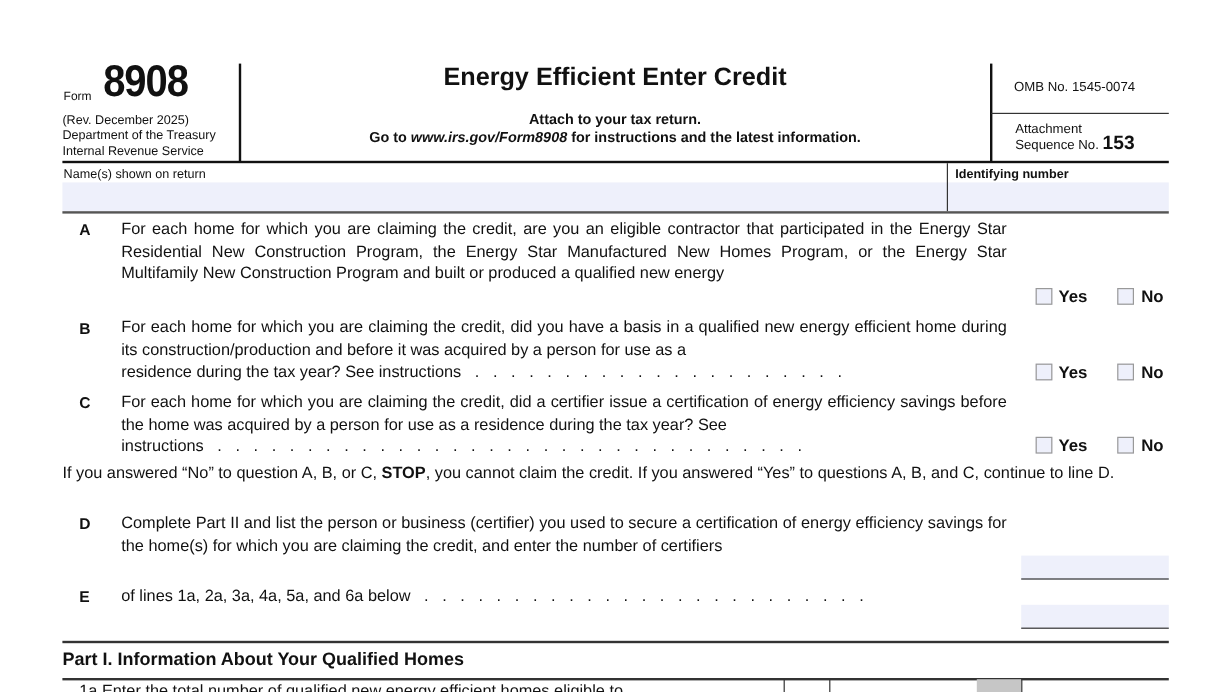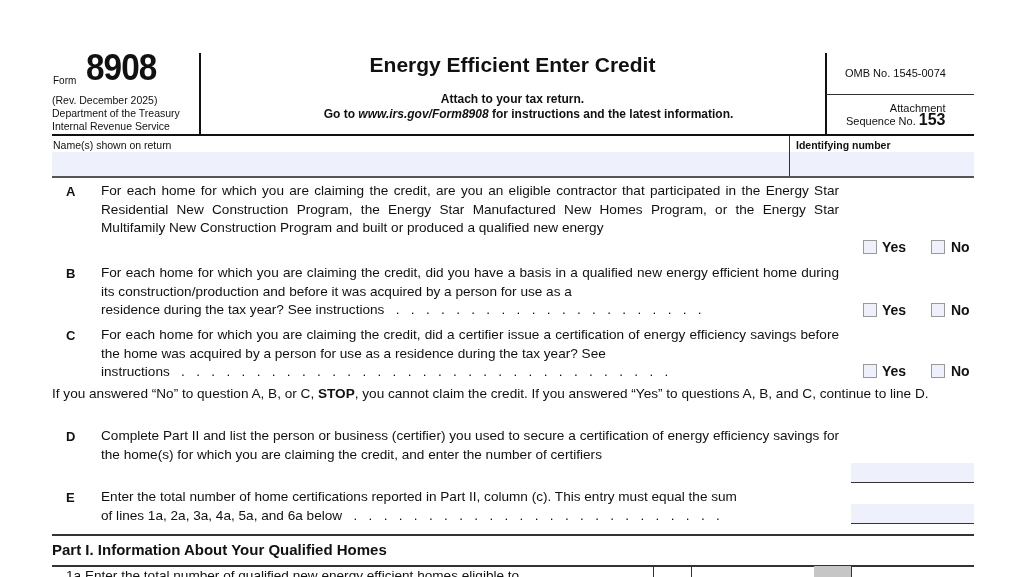--- a/index.html
+++ b/index.html
@@ -10,25 +10,25 @@
 
   
   .form-label { left: 53px; top: 75px; font-size: 10px; }
   .form-number { left: 86px; top: 49px; font-size: 37px; font-weight: bold; letter-spacing: -1px; transform: scaleX(0.9); transform-origin: left; line-height: 1; }
   .rev { left: 52px; top: 94px; font-size: 10.5px; }
   .dept { left: 52px; top: 107px; font-size: 10.5px; line-height: 13px; }
   .vline-left { left: 199px; top: 53px; width: 2px; height: 82px; background: #111; }
   .vline-right { left: 825px; top: 53px; width: 1.5px; height: 82px; background: #111; }
   .title { left: 200px; width: 625px; top: 53px; text-align: center; font-size: 21px; font-weight: bold; }
   .sub1 { left: 200px; width: 625px; top: 92px; text-align: center; font-size: 12px; font-weight: bold; }
-  .sub2 { left: 216px; width: 625px; top: 107px; text-align: center; font-size: 12px; font-weight: bold; }
+  .sub2 { left: 200px; width: 625px; top: 107px; text-align: center; font-size: 12px; font-weight: bold; }
   .sub2 i { font-style: italic; }
   .omb { left: 845px; top: 67px; font-size: 11px; }
   .omb-line { left: 826px; top: 94px; width: 148px; height: 1px; background: #333; }
-  .attach { left: 846px; top: 102px; font-size: 11px; line-height: 12px; text-align: right; }
+  .attach { left: 846px; top: 102px; font-size: 11px; line-height: 12px; }
   .attach b { font-size: 16px; }
   .hline-top { left: 52px; top: 134px; width: 922px; height: 2px; background: #111; }
 
   .name-label { left: 53px; top: 139px; font-size: 10.5px; }
   .name-field { left: 52px; top: 152px; width: 737px; height: 24px; background: #eef0fb; border: none; }
   .id-vline { left: 789px; top: 136px; width: 1px; height: 40px; background: #333; }
   .id-label { left: 796px; top: 139px; font-size: 10.5px; font-weight: bold; }
   .id-field { left: 790px; top: 152px; width: 184px; height: 24px; background: #eef0fb; border: none; }
   .hline-name { left: 52px; top: 176px; width: 922px; height: 1.5px; background: #555; }
 
@@ -114,21 +114,20 @@
 <div class="abs note"><span>If you answered “No” to question A, B, or C, </span><b>STOP</b><span>, you cannot claim the credit. If you answered “Yes” to questions A, B, and C, continue to line D.</span></div>
 
 <div class="abs q-letter" style="top:429px">D</div>
 <div class="abs q-text" style="top:427px">
   <span>Complete Part II and list the person or business (certifier) you used to secure a certification of energy efficiency savings for the home(s) for which you are claiming the credit, and enter the number of certifiers</span>
 </div>
 <input class="abs entry-field" style="left: 851px; top: 463px;" value="">
 
 <div class="abs q-letter" style="top:490px">E</div>
 <div class="abs q-text" style="top:488px">
-  <span>Enter the total number of home certifications reported in Part II, column (c). This entry must equal the sum</span>
   <div><span>of lines 1a, 2a, 3a, 4a, 5a, and 6a below</span><span class="dots">   .   .   .   .   .   .   .   .   .   .   .   .   .   .   .   .   .   .   .   .   .   .   .   .   .</span></div>
 </div>
 <input class="abs entry-field" style="left: 851px; top: 504px;" value="">
 
 <div class="abs hline-part"></div>
 <div class="abs part-title">Part I. Information About Your Qualified Homes</div>
 <div class="abs hline-part2"></div>
 <div class="abs row1a-text">1a   Enter the total number of qualified new energy efficient homes eligible to</div>
 <div class="abs cell-line" style="left:653px"></div>
 <div class="abs cell-line" style="left:691px"></div>

